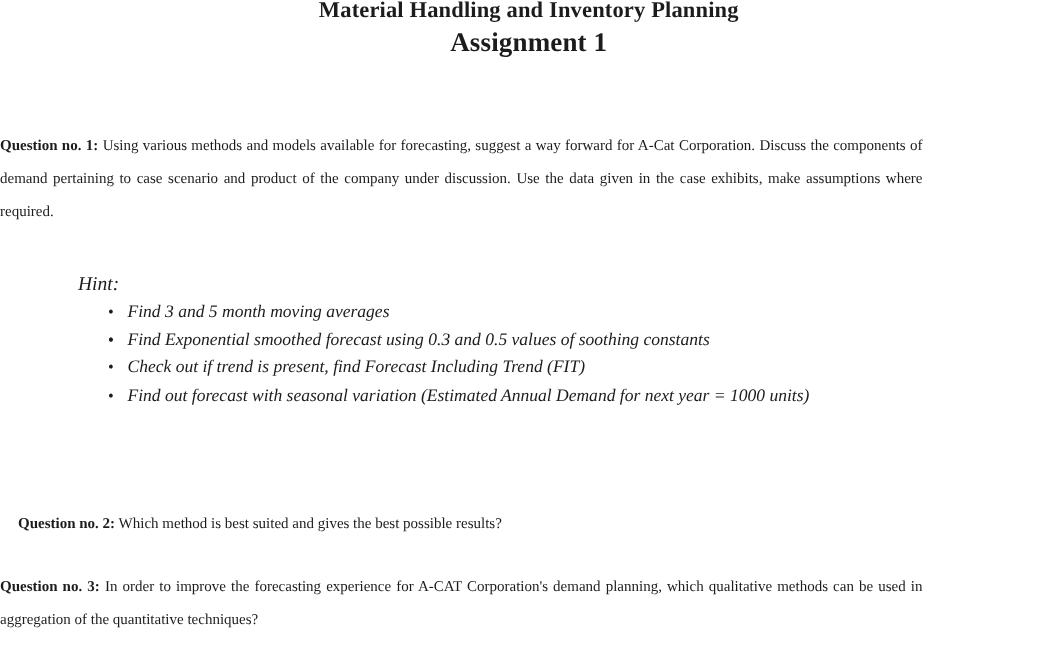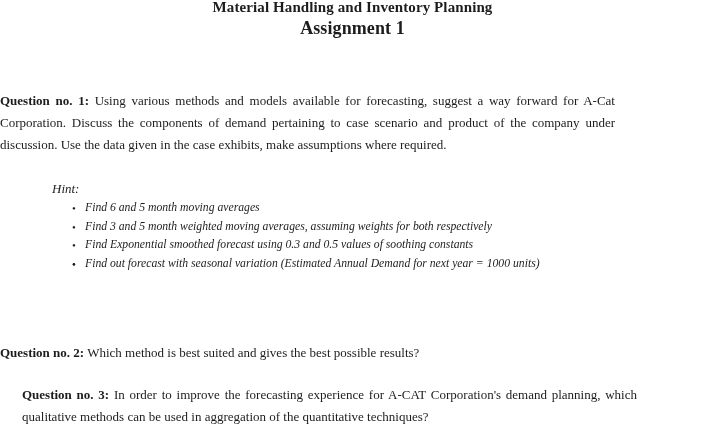--- a/index.html
+++ b/index.html
@@ -38,35 +38,35 @@
     letter-spacing: 0.1px;
     white-space: nowrap;
   }
   .heading-line.title {
     font-size: 15px;
   }
 
   .qpara {
     position: absolute;
     width: 615px;
-    font-size: 13px;
+    font-size: 10px;
     line-height: 22px;
     text-align: justify;
     text-justify: inter-word;
   }
   .qpara.last-not-justified {
     text-align: left;
   }
   .qlabel {
     font-weight: bold;
   }
 
   #q1-para { top: 77px; }
-  #q2-para { top: 329px; }
-  #q3-para { top: 371px; margin-left: 22px; }
+  #q2-para { top: 329px; padding-left: 12px; }
+  #q3-para { top: 371px; }
 
   
   .hint-label {
     position: absolute;
     left: 52px;
     top: 181px;
     font-style: italic;
     font-size: 13px;
     line-height: 15px;
   }
@@ -104,24 +104,24 @@
   <div class="heading-block">
     <div class="heading-line title">Material Handling and Inventory Planning</div>
     <div class="heading-line">Assignment 1</div>
   </div>
 
   <p class="qpara" id="q1-para"><span class="qlabel">Question no. 1:</span><span> Using various methods and models available for forecasting, suggest a way forward for A-Cat Corporation. Discuss the components of demand pertaining to case scenario and product of the company under discussion. Use the data given in the case exhibits, make assumptions where required.</span></p>
 
   <div class="hint-label">Hint:</div>
 
   <ul class="hint-list">
-    <li><span class="bullet">•</span><span>Find 6 and 5 month moving averages</span></li>
-    <li><span class="bullet">•</span><span>Find 3 and 5 month weighted moving averages, assuming weights for both respectively</span></li>
+    <li><span class="bullet">•</span><span>Find 3 and 5 month moving averages</span></li>
+    <li><span class="bullet">•</span></li>
     <li><span class="bullet">•</span><span>Find Exponential smoothed forecast using 0.3 and 0.5 values of soothing constants</span></li>
-    <li><span class="bullet">•</span></li>
+    <li><span class="bullet">•</span><span>Check out if trend is present, find Forecast Including Trend (FIT)</span></li>
     <li><span class="bullet">•</span><span>Find out forecast with seasonal variation (Estimated Annual Demand for next year = 1000 units)</span></li>
   </ul>
 
   <p class="qpara last-not-justified" id="q2-para"><span class="qlabel">Question no. 2:</span><span> Which method is best suited and gives the best possible results?</span></p>
 
   <p class="qpara" id="q3-para"><span class="qlabel">Question no. 3:</span><span> In order to improve the forecasting experience for A-CAT Corporation's demand planning, which qualitative methods can be used in aggregation of the quantitative techniques?</span></p>
 
 </div>
 
 </body></html>

